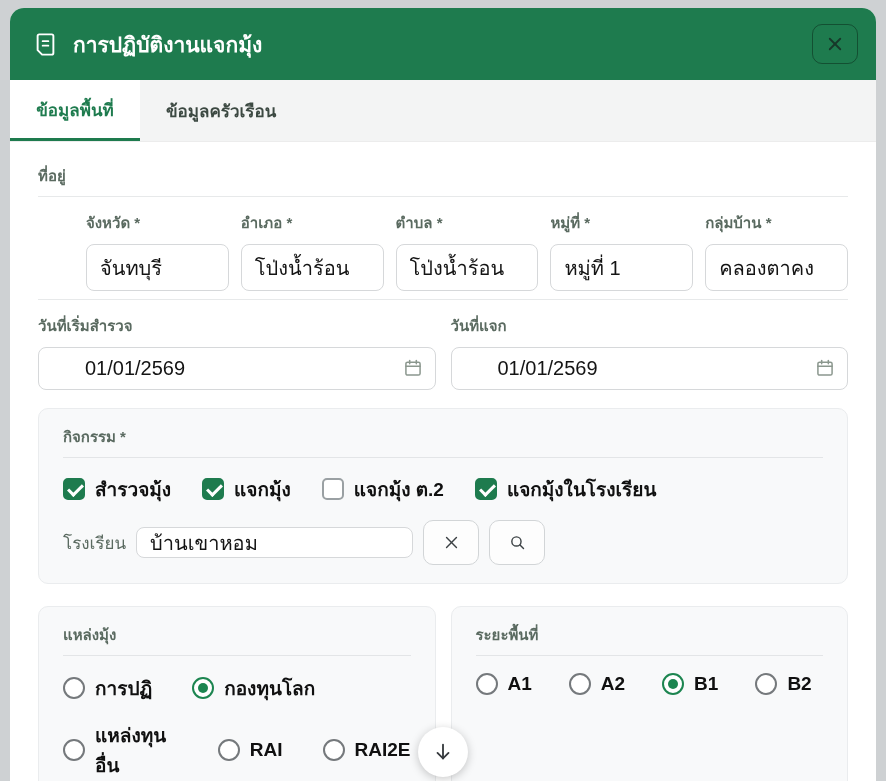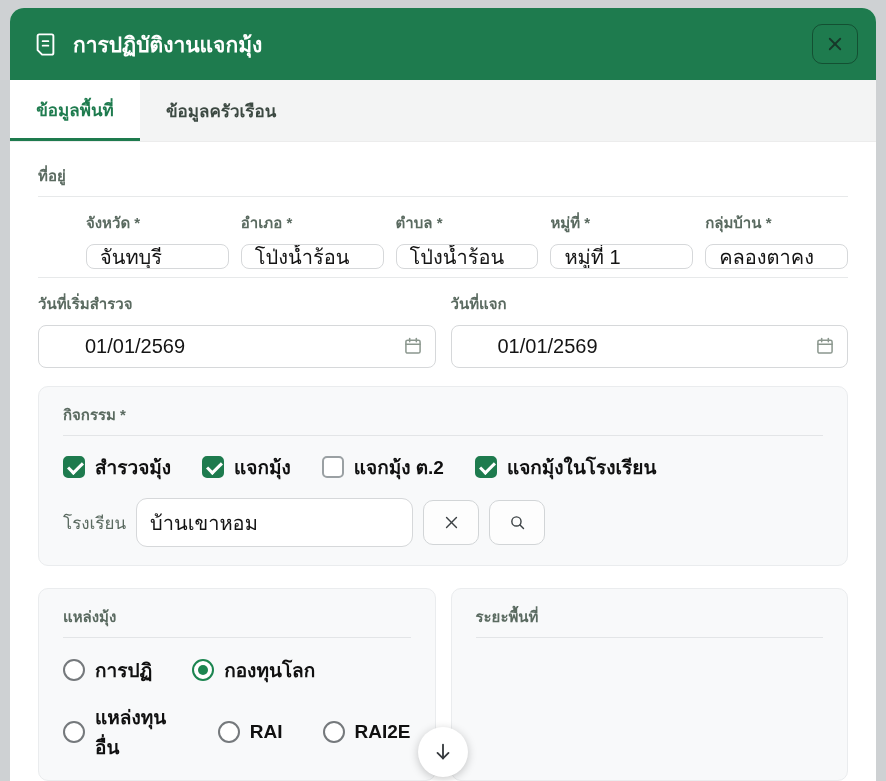--- a/index.html
+++ b/index.html
@@ -23,41 +23,41 @@
   .tab.active { background:#fff; color:#1e7b4e; border-bottom:3px solid #1e7b4e; min-width:130px; }
 
   .content { padding:22px 28px 0 28px; }
 
   .sec-title { font-size:15px; font-weight:bold; color:#5a6a60; }
   .sec-hr { border:none; border-top:1px solid #e7e9ea; margin:8px 0 0 0; }
 
   .fields5 { display:grid; grid-template-columns:repeat(5,1fr); gap:12px; margin-top:14px;margin-left:48px; }
   .fields2 { display:grid; grid-template-columns:1fr 1fr; gap:15px; margin-top:14px; }
   .fld-label { font-size:15px; font-weight:bold; color:#5a6a60; margin-bottom:9px; }
-  .tinput { height:25px; width:100%; border:1px solid #d6d8da; border-radius:8px; background:#fff;
+  .tinput { height:47px; width:100%; border:1px solid #d6d8da; border-radius:8px; background:#fff;
             font-size:20px; color:#141414; padding:0 13px; font-family:inherit; }
   .date-wrap { position:relative; }
   .date-wrap .tinput { height:43px; padding-right:44px;padding-left:46px; }
   .cal-ico { position:absolute; right:13px; top:11px; pointer-events:none; }
 
   .panel { background:#f8f9fa; border:1px solid #eaecee; border-radius:10px; padding:16px 24px 18px 24px; }
   .panel .sec-hr { border-top:1px solid #e3e5e7; }
   .activity-panel { margin-top:18px; }
 
   .cb-row { display:flex; align-items:center; gap:31px; margin-top:16px; }
   .cb-item { display:flex; align-items:center; gap:10px; cursor:pointer; }
   .cb { width:22px; height:22px; border:2px solid #9aa0a3; border-radius:5px; background:#fff; position:relative; flex:none; }
   .cb.on { background:#1e7b4e; border-color:#1e7b4e; }
   .cb.on::after { content:""; position:absolute; left:6px; top:1px; width:6px; height:12px;
                   border:solid #fff; border-width:0 3px 3px 0; transform:rotate(45deg); }
   .cb-label { font-size:19px; font-weight:600; color:#101010; }
 
   .school-row { display:flex; align-items:center; margin-top:16px; }
   .school-label { font-size:17px; color:#5a6a60; margin-right:10px; }
-  .school-input { width:277px; height:49px;border-radius:11px; }
+  .school-input { width:277px; height:31px; }
   .sq-btn { width:56px; height:45px; background:#fdfdfd; border:1px solid #d2d5d7; border-radius:10px;
             display:flex; align-items:center; justify-content:center; cursor:pointer; margin-left:10px; }
 
   .panels-row { display:grid; grid-template-columns:1fr 1fr; gap:15px; margin-top:22px; }
   .panels-row .panel { min-height:142px; }
   .radio-row { display:flex; align-items:center; gap:40px; margin-top:17px; }
   .radio-item { display:flex; align-items:center; gap:10px; cursor:pointer; }
   .radio { width:22px; height:22px; border:2px solid #75797c; border-radius:50%; background:#fff; position:relative; flex:none; }
   .radio.on { border-color:#1c8550; }
   .radio.on::after { content:""; position:absolute; left:4px; top:4px; width:10px; height:10px;
@@ -226,20 +226,38 @@
           <div class="radio-item">
             <span class="radio"></span>
             <span class="radio-label">RAI2E</span>
           </div>
         </div>
       </div>
 
       <div class="panel">
         <div class="sec-title">ระยะพื้นที่</div>
         <hr class="sec-hr">
+        <div class="radio-row" style="gap:37px;">
+          <div class="radio-item">
+            <span class="radio"></span>
+            <span class="radio-label">A1</span>
+          </div>
+          <div class="radio-item">
+            <span class="radio"></span>
+            <span class="radio-label">A2</span>
+          </div>
+          <div class="radio-item">
+            <span class="radio on"></span>
+            <span class="radio-label">B1</span>
+          </div>
+          <div class="radio-item">
+            <span class="radio"></span>
+            <span class="radio-label">B2</span>
+          </div>
+        </div>
       </div>
     </div>
 
   </div>
 
   <button class="scroll-btn">
     <span style="display:flex;">
       <svg width="22" height="22" viewBox="0 0 24 24" fill="none" stroke="#35393d" stroke-width="2" stroke-linecap="round" stroke-linejoin="round">
         <line x1="12" y1="4" x2="12" y2="19"></line>
         <polyline points="6,13 12,19 18,13"></polyline>

